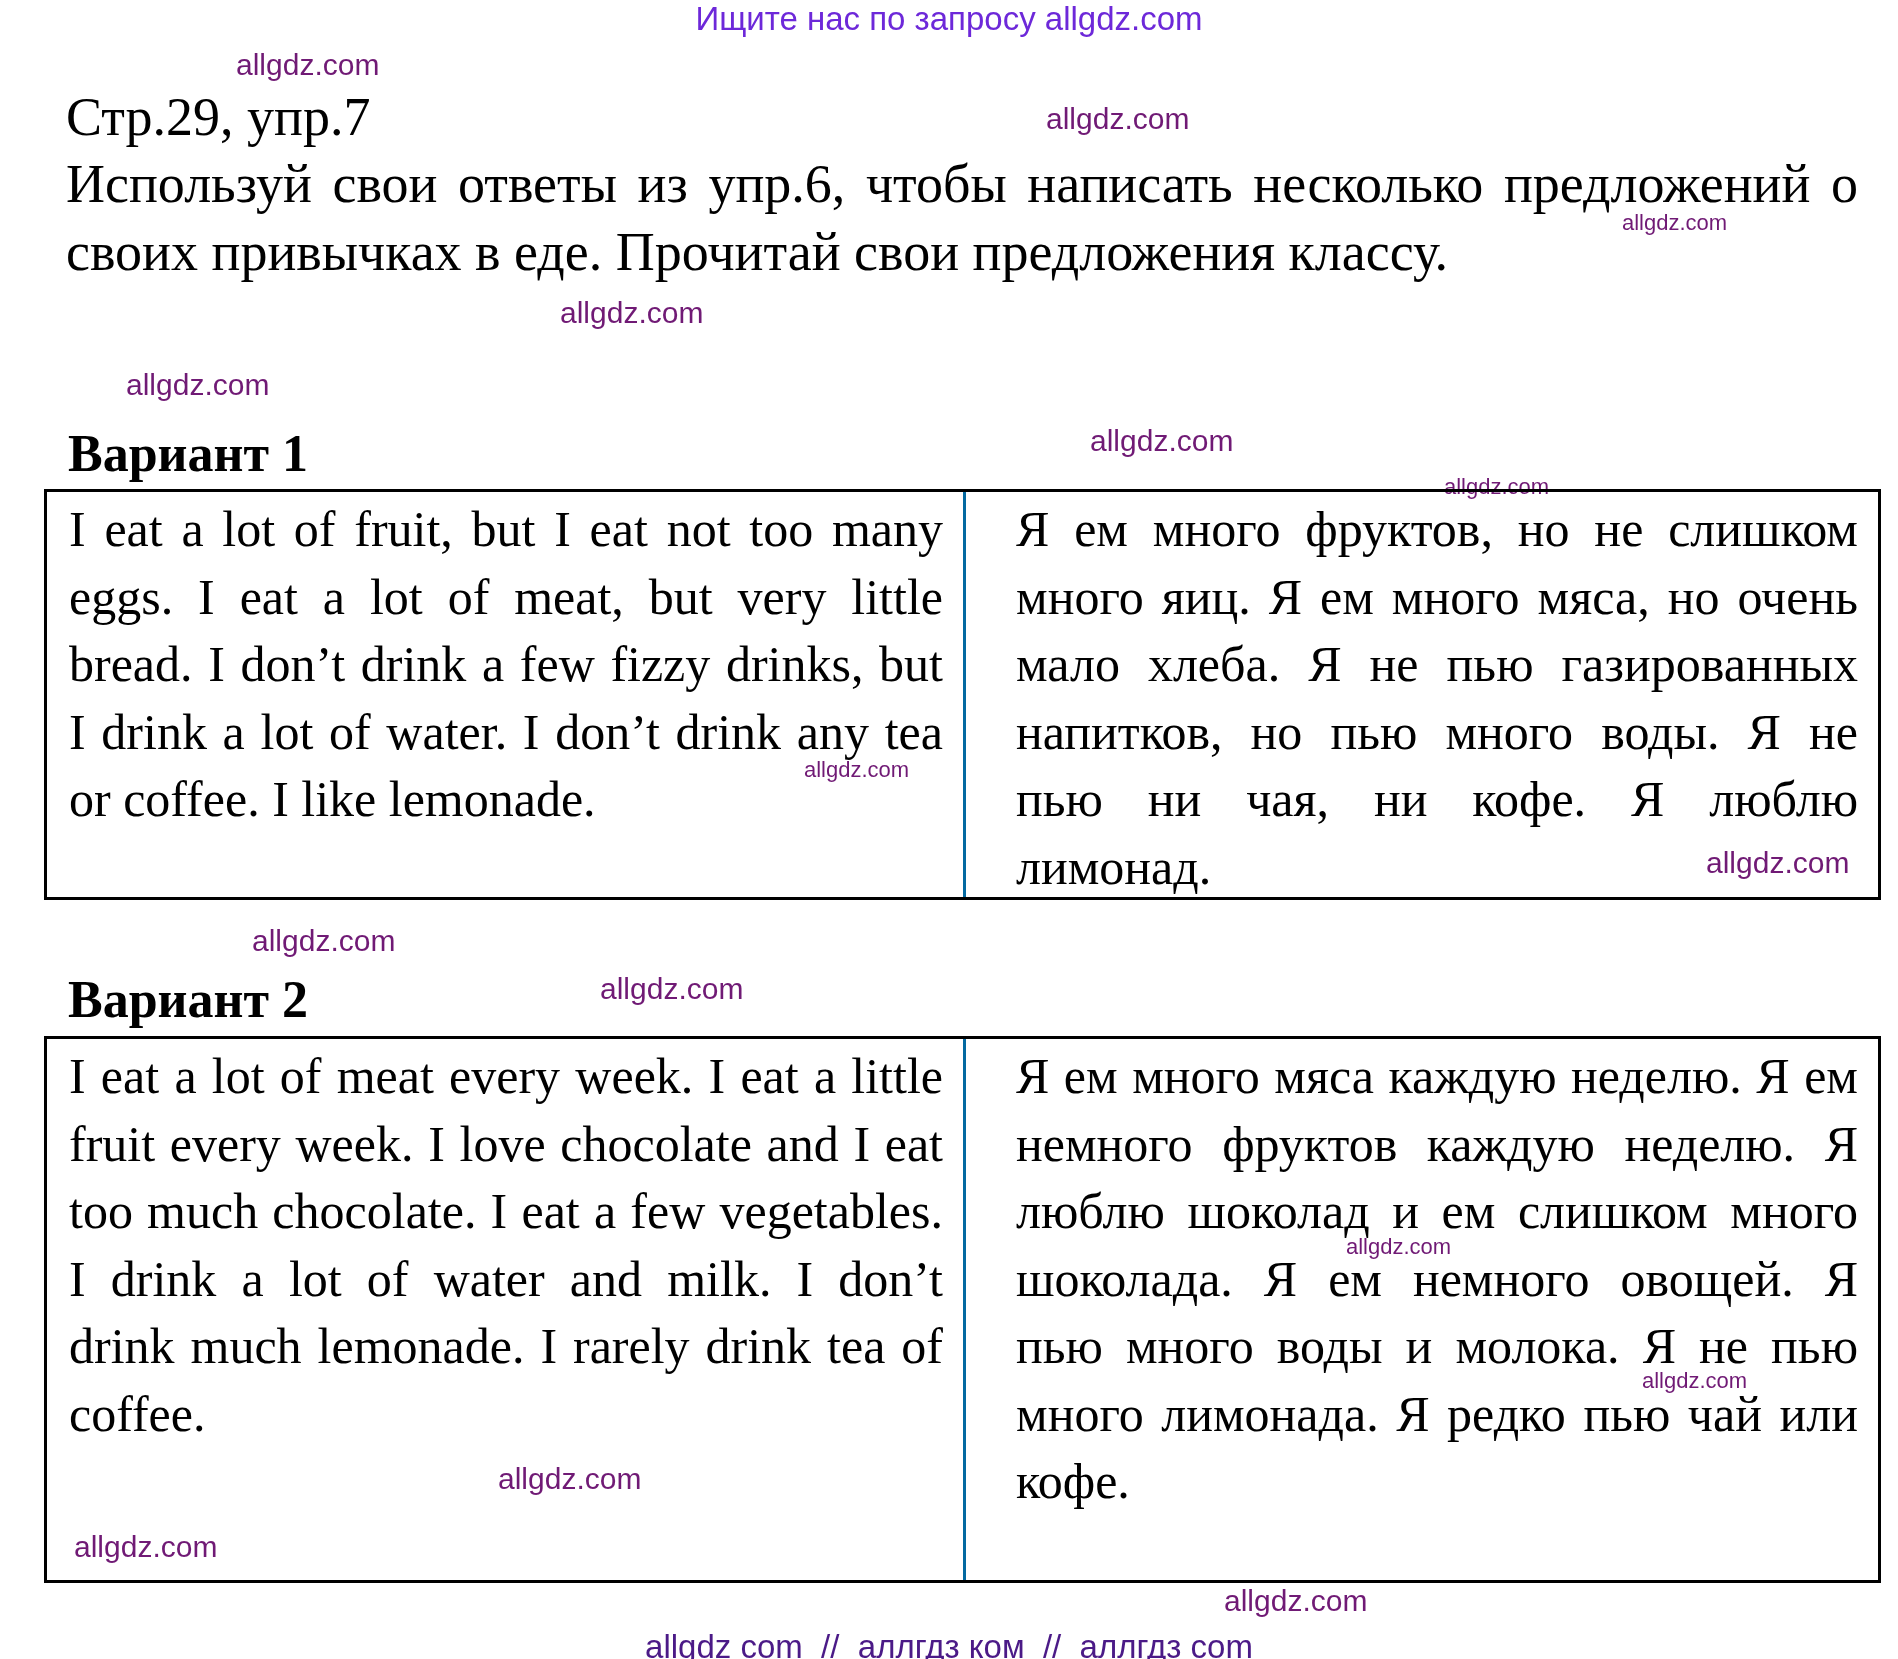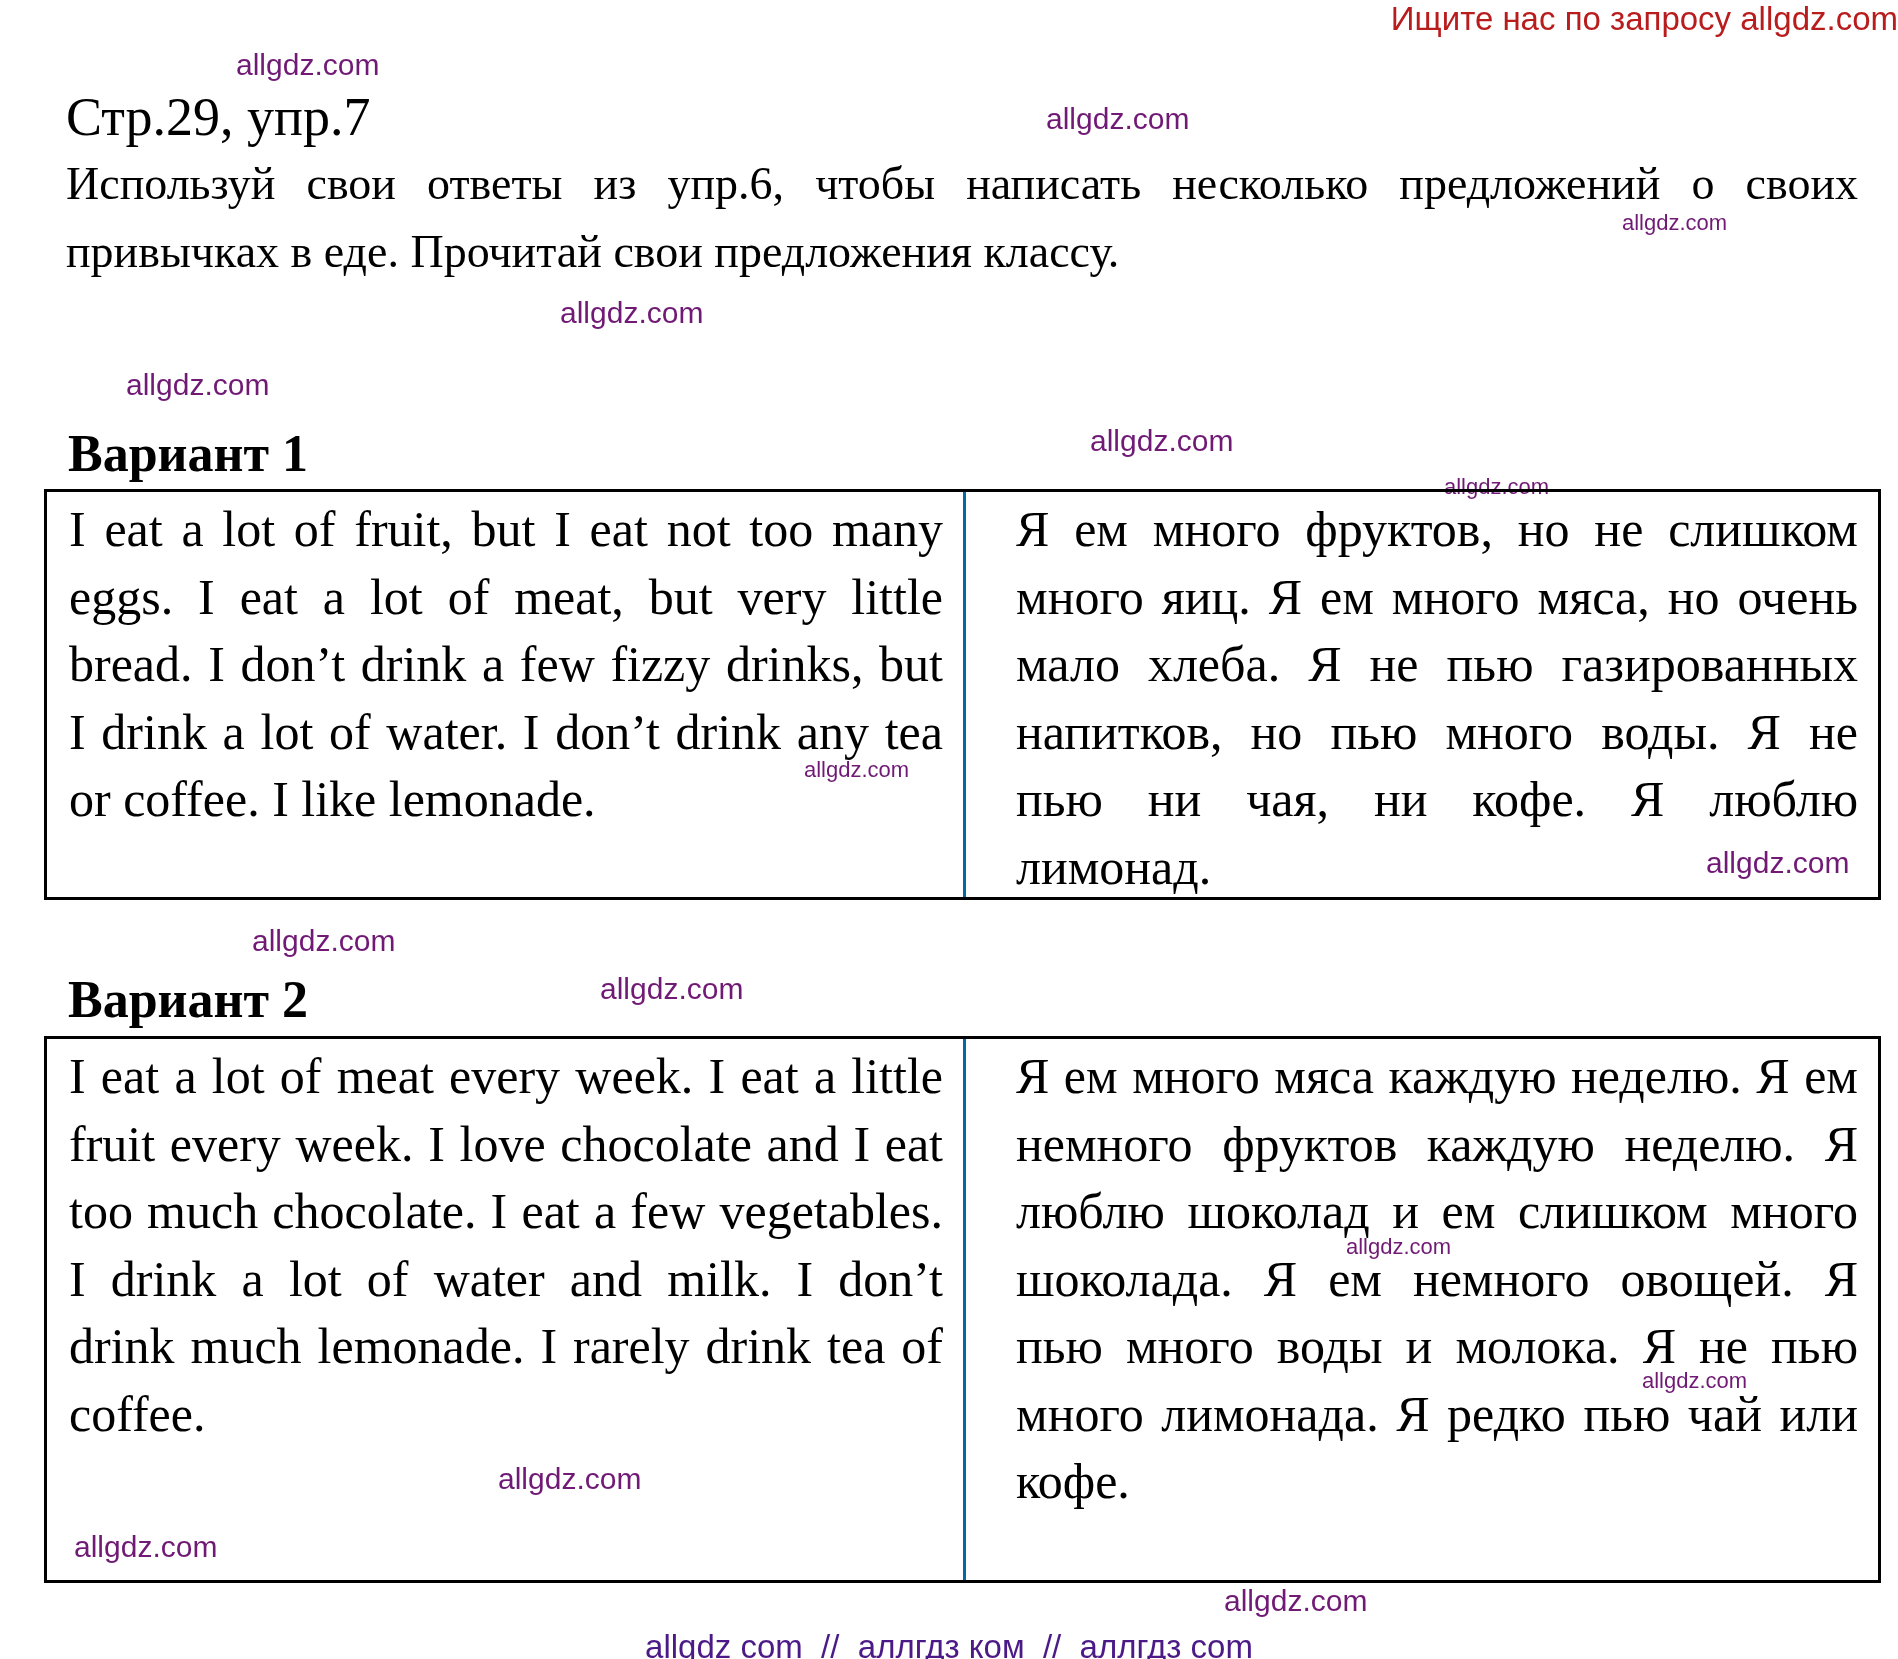--- a/index.html
+++ b/index.html
@@ -1,22 +1,22 @@
 <!DOCTYPE html>
 <html><head>
 <meta charset="utf-8">
 <style>
   html,body{margin:0;padding:0;background:#fff;}
   body{width:1898px;height:1659px;position:relative;overflow:hidden;font-family:"Liberation Serif",serif;color:#000;}
   .abs{position:absolute;}
   .wm{position:absolute;font-family:"Liberation Sans",sans-serif;font-size:30px;color:#701a75;white-space:nowrap;}
   .wm.small{font-size:22px;}
-  .top-banner{position:absolute;top:0;left:0;width:1898px;text-align:right;font-family:"Liberation Sans",sans-serif;font-size:33px;color:#b91c1c;}
+  .top-banner{position:absolute;top:0;left:0;width:1898px;text-align:center;font-family:"Liberation Sans",sans-serif;font-size:33px;color:#6d28d9;}
   .title{left:66px;top:86px;font-size:54px;white-space:nowrap;}
-  .instr{left:66px;top:150px;width:1792px;font-size:46px;line-height:68px;text-align:justify;text-align-last:left;}
+  .instr{left:66px;top:150px;width:1792px;font-size:54px;line-height:68px;text-align:justify;text-align-last:left;}
   .variant{font-size:52px;font-weight:bold;white-space:nowrap;}
   .tbl{position:absolute;left:44px;width:1837px;border:3px solid #000;box-sizing:border-box;display:flex;}
   .cell{box-sizing:border-box;padding:4px 20px 0 22px;font-size:50px;line-height:67.5px;text-align:justify;text-align-last:left;}
   .cell.left{width:919px;border-right:3px solid #0369a1;}
   .cell.right{flex:1;padding-right:20px;margin-left:28px;}
   .footer{position:absolute;top:1628px;left:0;width:1898px;text-align:center;font-family:"Liberation Sans",sans-serif;font-size:33px;color:#4b1a87;white-space:pre;}
 </style>
 </head>
 <body>
 

